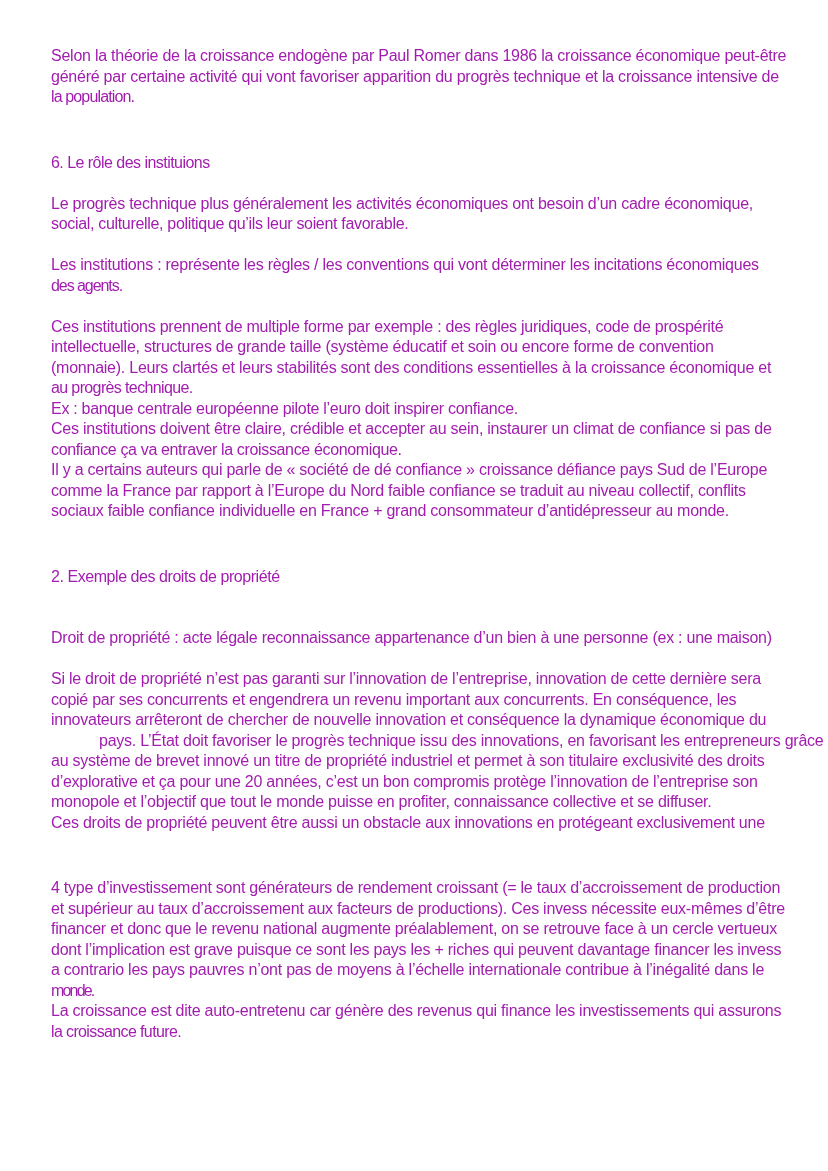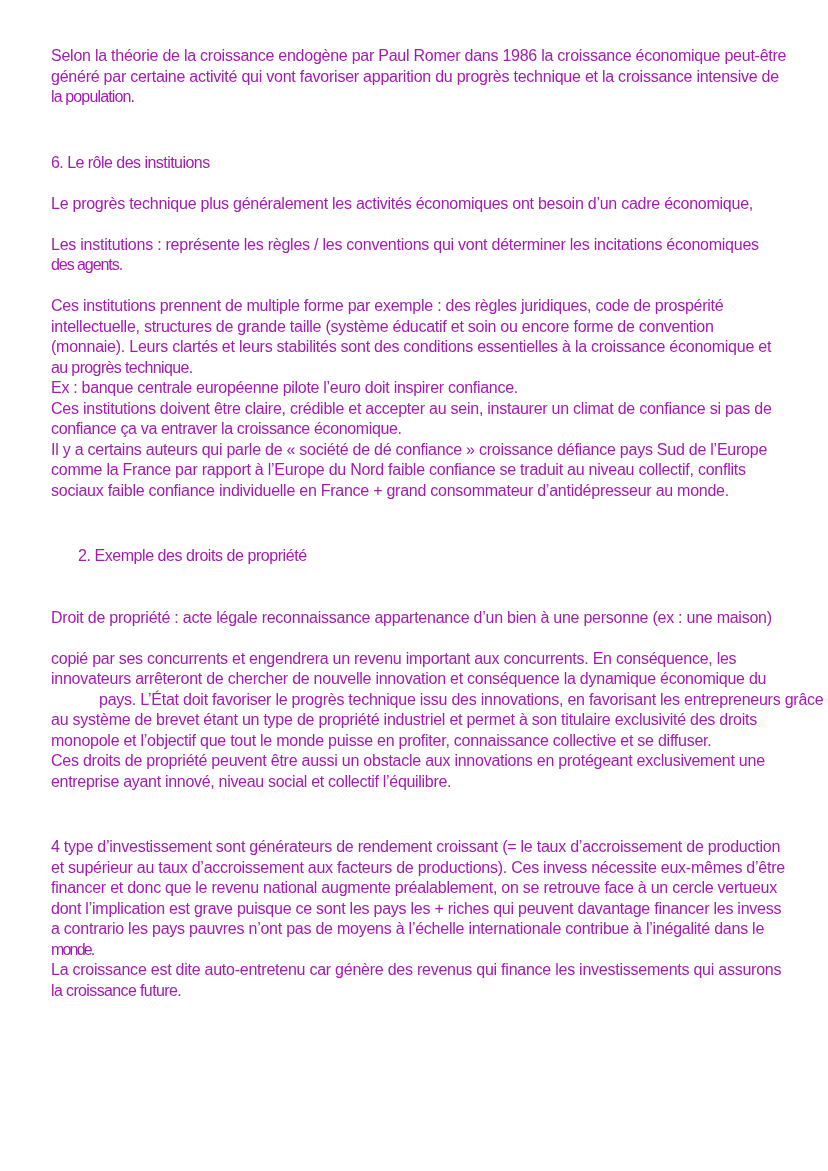--- a/index.html
+++ b/index.html
@@ -30,20 +30,21 @@
   <div style="height:4px"></div>
 
   <p class="para">
     <span class="line" style="letter-spacing: -0.534615px;">6. Le rôle des instituions</span>
   </p>
 
   <div class="gap1"></div>
 
   <p class="para">
     <span class="line" style="letter-spacing: -0.252041px;">Le progrès technique plus généralement les activités économiques ont besoin d’un cadre économique,</span>
+    <span class="line" style="letter-spacing: -0.319492px;">social, culturelle, politique qu’ils leur soient favorable.</span>
   </p>
 
   <div class="gap1"></div>
 
   <p class="para">
     <span class="line" style="letter-spacing: -0.24434px;">Les institutions : représente les règles / les conventions qui vont déterminer les incitations économiques</span>
     <span class="line" style="letter-spacing: -1.05909px;">des agents.</span>
   </p>
 
   <div class="gap1"></div>
@@ -58,42 +59,43 @@
     <span class="line" style="letter-spacing: -0.35px;">confiance ça va entraver la croissance économique.</span>
     <span class="line" style="letter-spacing: -0.245238px;">Il y a certains auteurs qui parle de « société de dé confiance » croissance défiance pays Sud de l’Europe</span>
     <span class="line" style="letter-spacing: -0.246154px;">comme la France par rapport à l’Europe du Nord faible confiance se traduit au niveau collectif, conflits</span>
     <span class="line" style="letter-spacing: -0.255263px;">sociaux faible confiance individuelle en France + grand consommateur d’antidépresseur au monde.</span>
   </p>
 
   <div class="gap2"></div>
   <div style="height:4px"></div>
 
   <p class="para">
-    <span class="line" style="letter-spacing: -0.444118px; margin-left: 27px;">2. Exemple des droits de propriété</span>
+    <span class="line" style="letter-spacing: -0.444118px;">2. Exemple des droits de propriété</span>
   </p>
 
   <div class="gap1"></div>
 
 
   <div class="gap1"></div>
 
   <p class="para">
     <span class="line" style="letter-spacing: -0.247087px;">Droit de propriété : acte légale reconnaissance appartenance d’un bien à une personne (ex : une maison)</span>
   </p>
 
   <div class="gap1"></div>
 
   <p class="para">
+    <span class="line" style="letter-spacing: -0.240909px;">Si le droit de propriété n’est pas garanti sur l’innovation de l’entreprise, innovation de cette dernière sera</span>
     <span class="line" style="letter-spacing: -0.254167px;">copié par ses concurrents et engendrera un revenu important aux concurrents. En conséquence, les</span>
     <span class="line" style="letter-spacing: -0.25101px;">innovateurs arrêteront de chercher de nouvelle innovation et conséquence la dynamique économique du</span>
     <span class="line" style="letter-spacing: -0.242593px; padding-left: 48px;">pays. L’État doit favoriser le progrès technique issu des innovations, en favorisant les entrepreneurs grâce</span>
-    <span class="line" style="letter-spacing: -0.242593px;">au système de brevet étant un type de propriété industriel et permet à son titulaire exclusivité des droits</span>
+    <span class="line" style="letter-spacing: -0.242593px;">au système de brevet innové un titre de propriété industriel et permet à son titulaire exclusivité des droits</span>
+    <span class="line" style="letter-spacing: -0.247087px;">d’explorative et ça pour une 20 années, c’est un bon compromis protège l’innovation de l’entreprise son</span>
     <span class="line" style="letter-spacing: -0.25px;">monopole et l’objectif que tout le monde puisse en profiter, connaissance collective et se diffuser.</span>
     <span class="line" style="letter-spacing: -0.248039px;">Ces droits de propriété peuvent être aussi un obstacle aux innovations en protégeant exclusivement une</span>
-    <span class="line" style="letter-spacing: -0.30625px;">entreprise ayant innové, niveau social et collectif l’équilibre.</span>
   </p>
 
   <div class="gap2"></div>
   <div style="height:4px"></div>
 
   <p class="para">
     <span class="line" style="letter-spacing: -0.246154px;">4 type d’investissement sont générateurs de rendement croissant (= le taux d’accroissement de production</span>
     <span class="line" style="letter-spacing: -0.246154px;">et supérieur au taux d’accroissement aux facteurs de productions). Ces invess nécessite eux-mêmes d’être</span>
     <span class="line" style="letter-spacing: -0.246154px;">financer et donc que le revenu national augmente préalablement, on se retrouve face à un cercle vertueux</span>
     <span class="line" style="letter-spacing: -0.242593px;">dont l’implication est grave puisque ce sont les pays les + riches qui peuvent davantage financer les invess</span>

